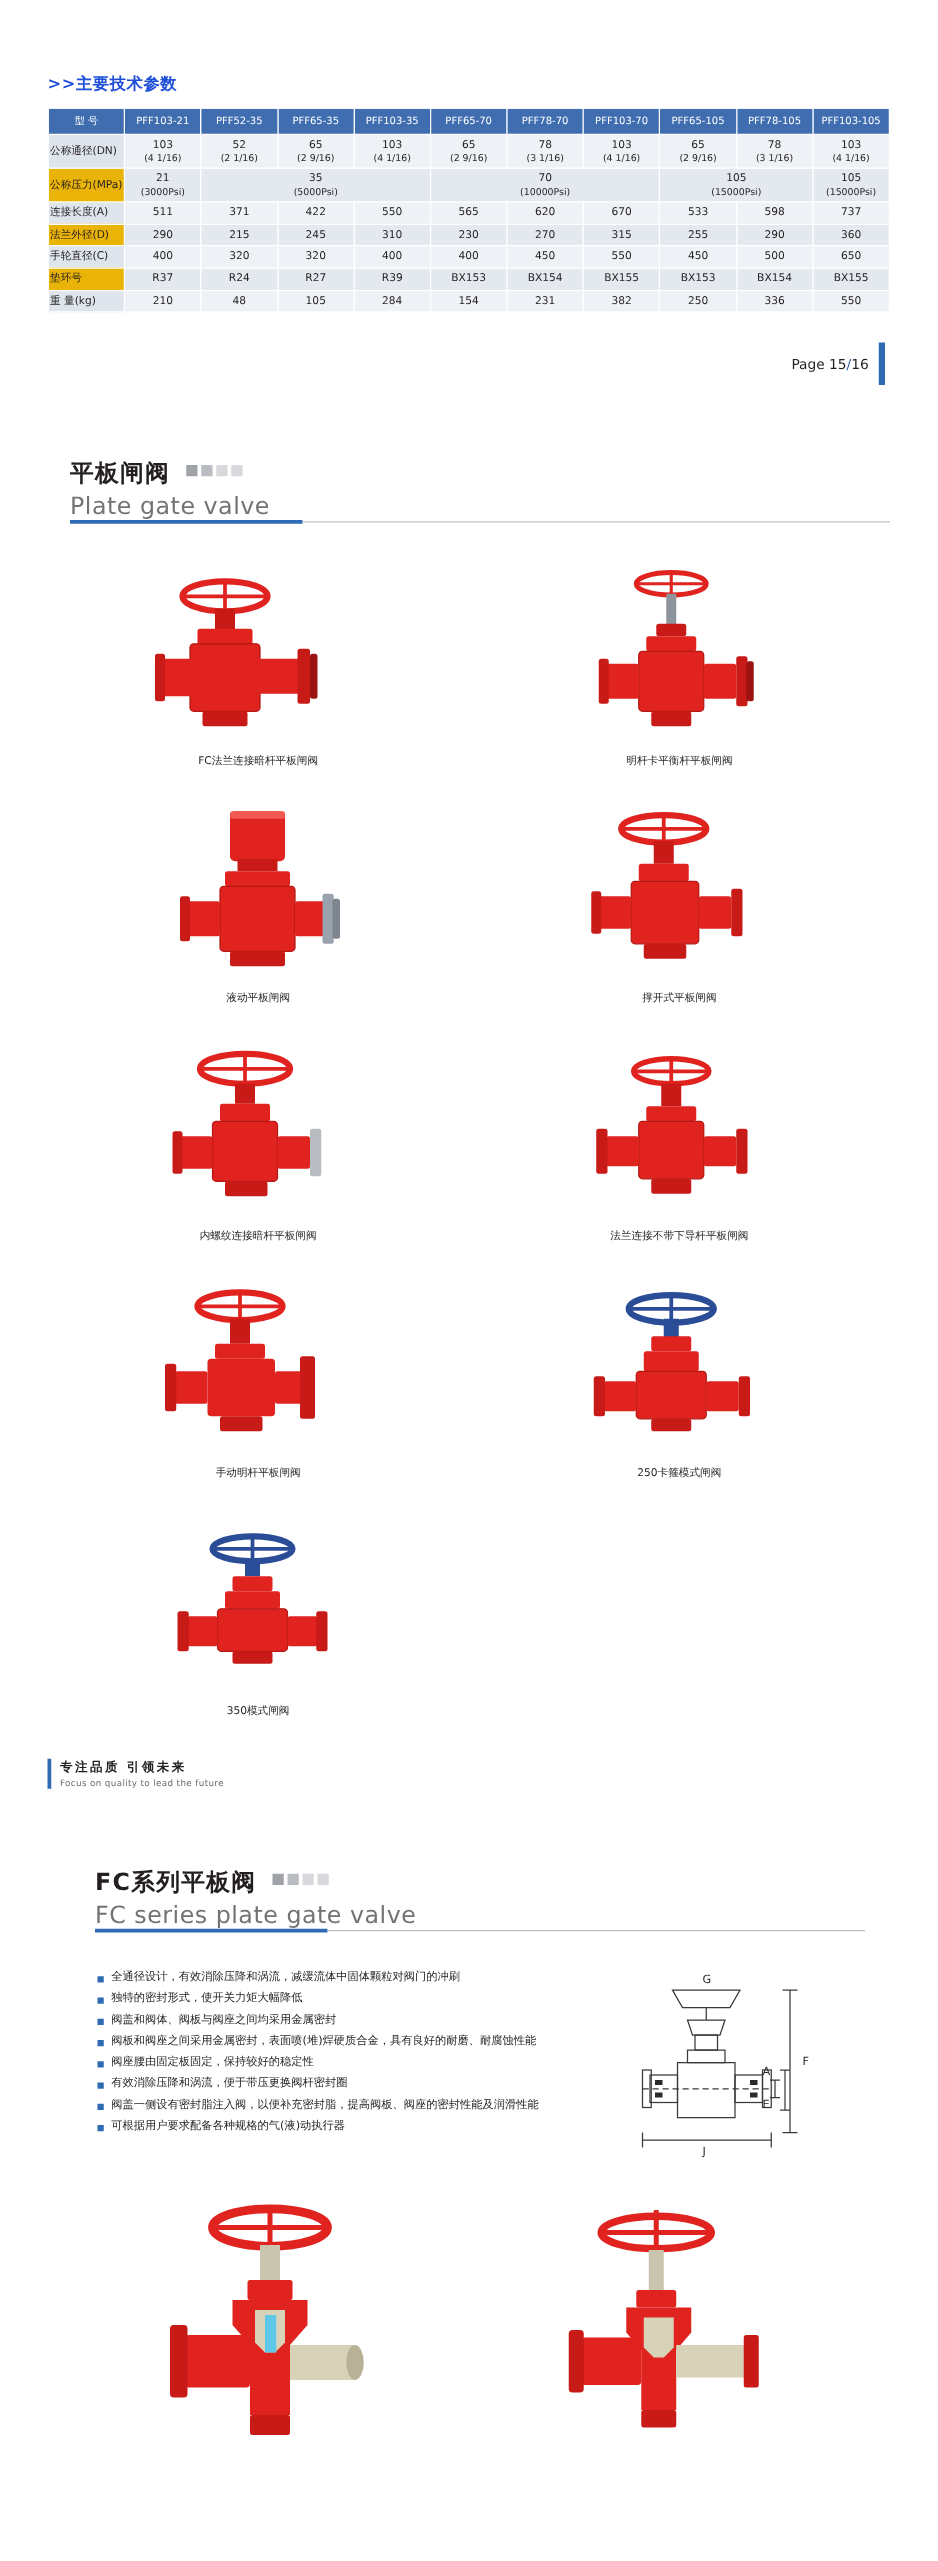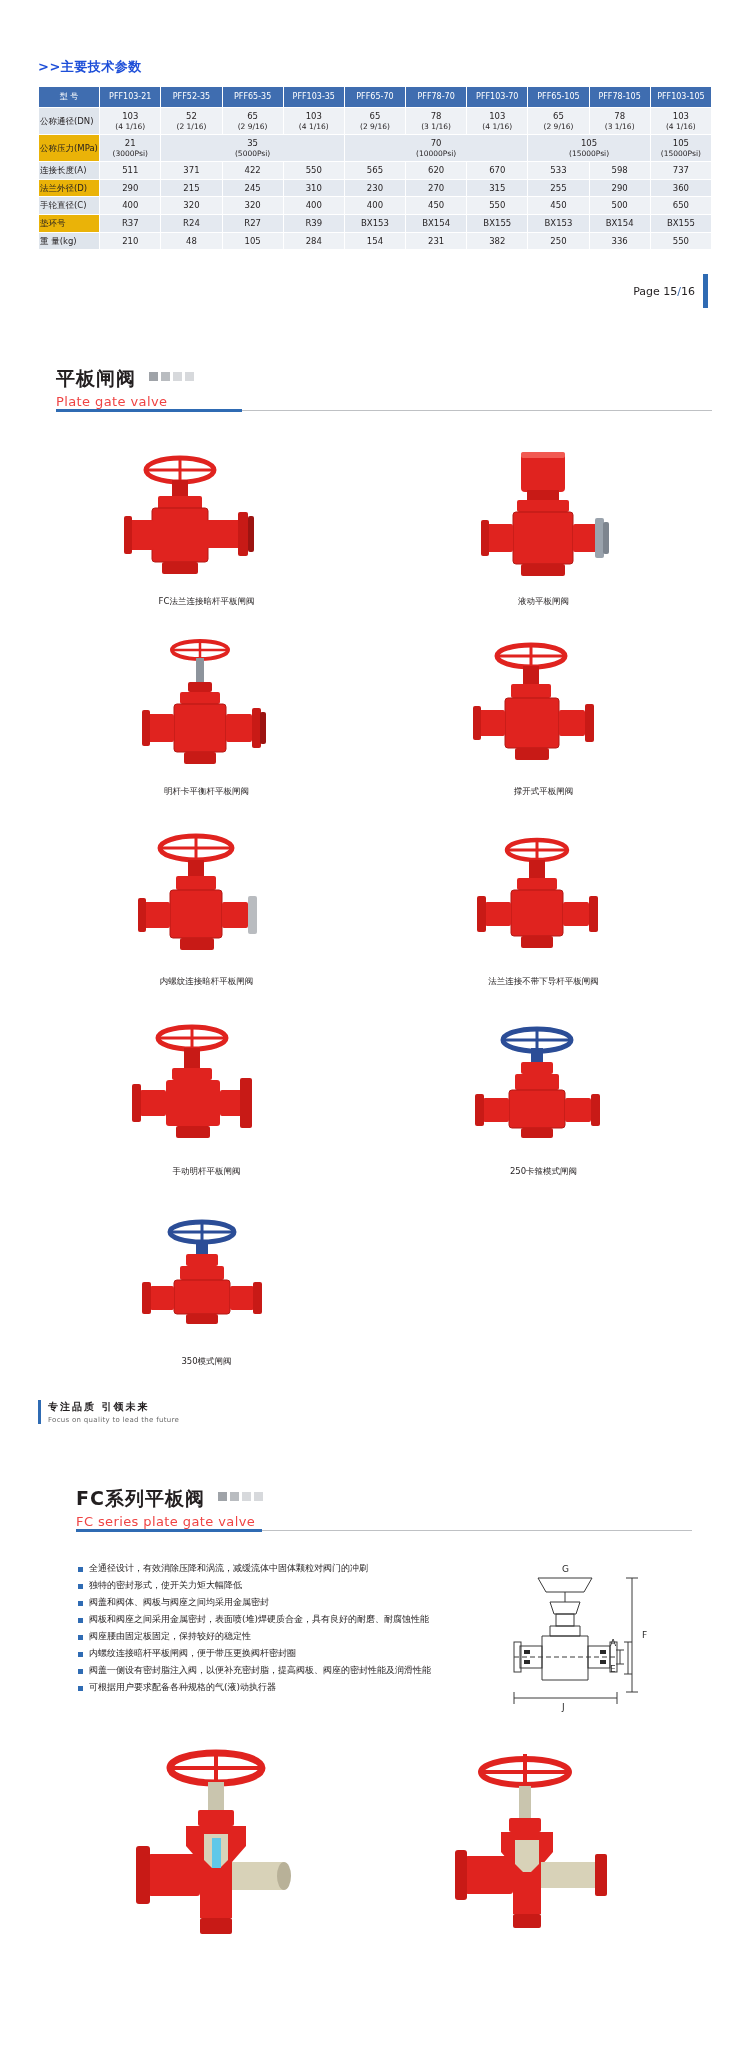--- a/index.html
+++ b/index.html
@@ -92,22 +92,22 @@
   }
   .sec-head .cn {
     font-size: 19px;
     font-weight: bold;
     color: #231f20;
     letter-spacing: 1px;
     display: inline-block;
     vertical-align: middle;
   }
   .sec-head .en {
-    font-size: 13px;
-    color: #ef4444;
+    font-size: 19px;
+    color: #737373;
     letter-spacing: 0.4px;
     margin-top: 2px;
   }
   .sq-deco {
     display: inline-block;
     vertical-align: middle;
     margin-left: 8px;
     position: relative;
     top: -4px;
   }
@@ -352,40 +352,20 @@
             <rect x="126" y="78" width="6" height="36" rx="2" fill="#9c1411"></rect>
             <rect x="40" y="124" width="36" height="12" rx="2" fill="#c81a16"></rect>
           </svg>
         </div>
         <div class="valve-cap">FC法兰连接暗杆平板闸阀</div>
       </div>
 
       <div class="valve-cell">
         <div class="valve-img">
           <svg width="170" height="150" viewBox="0 0 170 150">
-            <rect x="62" y="14" width="44" height="40" rx="4" fill="#e0231f"></rect>
-            <rect x="62" y="14" width="44" height="6" rx="2" fill="#f15a52"></rect>
-            <rect x="68" y="52" width="32" height="10" fill="#c81a16"></rect>
-            <rect x="58" y="62" width="52" height="12" rx="2" fill="#e0231f"></rect>
-            <rect x="54" y="74" width="60" height="52" rx="3" fill="#e0231f"></rect>
-            <rect x="54" y="74" width="60" height="52" rx="3" fill="none" stroke="#b31814" stroke-width="1"></rect>
-            <rect x="28" y="86" width="26" height="28" rx="2" fill="#e0231f"></rect>
-            <rect x="22" y="82" width="8" height="36" rx="2" fill="#c81a16"></rect>
-            <rect x="114" y="86" width="24" height="28" rx="2" fill="#e0231f"></rect>
-            <rect x="136" y="80" width="9" height="40" rx="2" fill="#9aa3ad"></rect>
-            <rect x="144" y="84" width="6" height="32" rx="2" fill="#7d858f"></rect>
-            <rect x="62" y="126" width="44" height="12" rx="2" fill="#c81a16"></rect>
-          </svg>
-        </div>
-        <div class="valve-cap">液动平板闸阀</div>
-      </div>
-
-      <div class="valve-cell">
-        <div class="valve-img">
-          <svg width="170" height="150" viewBox="0 0 170 150">
             <ellipse cx="78" cy="22" rx="28" ry="9" fill="none" stroke="#e0231f" stroke-width="4"></ellipse>
             <line x1="50" y1="22" x2="106" y2="22" stroke="#e0231f" stroke-width="2.5"></line>
             <line x1="78" y1="13" x2="78" y2="31" stroke="#e0231f" stroke-width="2.5"></line>
             <rect x="74" y="30" width="8" height="26" fill="#8d949c"></rect>
             <rect x="66" y="54" width="24" height="10" rx="2" fill="#c81a16"></rect>
             <rect x="58" y="64" width="40" height="12" rx="2" fill="#e0231f"></rect>
             <rect x="52" y="76" width="52" height="48" rx="3" fill="#e0231f"></rect>
             <rect x="52" y="76" width="52" height="48" rx="3" fill="none" stroke="#b31814" stroke-width="1"></rect>
             <rect x="26" y="86" width="26" height="28" rx="2" fill="#e0231f"></rect>
             <rect x="20" y="82" width="8" height="36" rx="2" fill="#c81a16"></rect>
@@ -394,20 +374,40 @@
             <rect x="138" y="84" width="6" height="32" rx="2" fill="#9c1411"></rect>
             <rect x="62" y="124" width="32" height="12" rx="2" fill="#c81a16"></rect>
           </svg>
         </div>
         <div class="valve-cap">明杆卡平衡杆平板闸阀</div>
       </div>
 
       <div class="valve-cell">
         <div class="valve-img">
           <svg width="170" height="150" viewBox="0 0 170 150">
+            <rect x="62" y="14" width="44" height="40" rx="4" fill="#e0231f"></rect>
+            <rect x="62" y="14" width="44" height="6" rx="2" fill="#f15a52"></rect>
+            <rect x="68" y="52" width="32" height="10" fill="#c81a16"></rect>
+            <rect x="58" y="62" width="52" height="12" rx="2" fill="#e0231f"></rect>
+            <rect x="54" y="74" width="60" height="52" rx="3" fill="#e0231f"></rect>
+            <rect x="54" y="74" width="60" height="52" rx="3" fill="none" stroke="#b31814" stroke-width="1"></rect>
+            <rect x="28" y="86" width="26" height="28" rx="2" fill="#e0231f"></rect>
+            <rect x="22" y="82" width="8" height="36" rx="2" fill="#c81a16"></rect>
+            <rect x="114" y="86" width="24" height="28" rx="2" fill="#e0231f"></rect>
+            <rect x="136" y="80" width="9" height="40" rx="2" fill="#9aa3ad"></rect>
+            <rect x="144" y="84" width="6" height="32" rx="2" fill="#7d858f"></rect>
+            <rect x="62" y="126" width="44" height="12" rx="2" fill="#c81a16"></rect>
+          </svg>
+        </div>
+        <div class="valve-cap">液动平板闸阀</div>
+      </div>
+
+      <div class="valve-cell">
+        <div class="valve-img">
+          <svg width="170" height="150" viewBox="0 0 170 150">
             <ellipse cx="72" cy="28" rx="34" ry="11" fill="none" stroke="#e0231f" stroke-width="5"></ellipse>
             <line x1="38" y1="28" x2="106" y2="28" stroke="#e0231f" stroke-width="3"></line>
             <line x1="72" y1="17" x2="72" y2="39" stroke="#e0231f" stroke-width="3"></line>
             <rect x="64" y="38" width="16" height="18" fill="#c81a16"></rect>
             <rect x="52" y="56" width="40" height="14" rx="2" fill="#e0231f"></rect>
             <rect x="46" y="70" width="54" height="50" rx="3" fill="#e0231f"></rect>
             <rect x="46" y="70" width="54" height="50" rx="3" fill="none" stroke="#b31814" stroke-width="1"></rect>
             <rect x="20" y="82" width="26" height="26" rx="2" fill="#e0231f"></rect>
             <rect x="14" y="78" width="8" height="34" rx="2" fill="#c81a16"></rect>
             <rect x="100" y="82" width="26" height="26" rx="2" fill="#e0231f"></rect>
@@ -559,21 +559,21 @@
         <div class="bullet">
             <span class="mk"></span>
             <span>阀板和阀座之间采用金属密封，表面喷(堆)焊硬质合金，具有良好的耐磨、耐腐蚀性能</span>
           </div>
         <div class="bullet">
             <span class="mk"></span>
             <span>阀座腰由固定板固定，保持较好的稳定性</span>
           </div>
         <div class="bullet">
             <span class="mk"></span>
-            <span>内螺纹连接暗杆平板闸阀，便于带压更换阀杆密封圈</span>
+            <span>有效消除压降和涡流，便于带压更换阀杆密封圈</span>
           </div>
         <div class="bullet">
             <span class="mk"></span>
             <span>阀盖一侧设有密封脂注入阀，以便补充密封脂，提高阀板、阀座的密封性能及润滑性能</span>
           </div>
         <div class="bullet">
             <span class="mk"></span>
             <span>可根据用户要求配备各种规格的气(液)动执行器</span>
           </div>
       </div>

